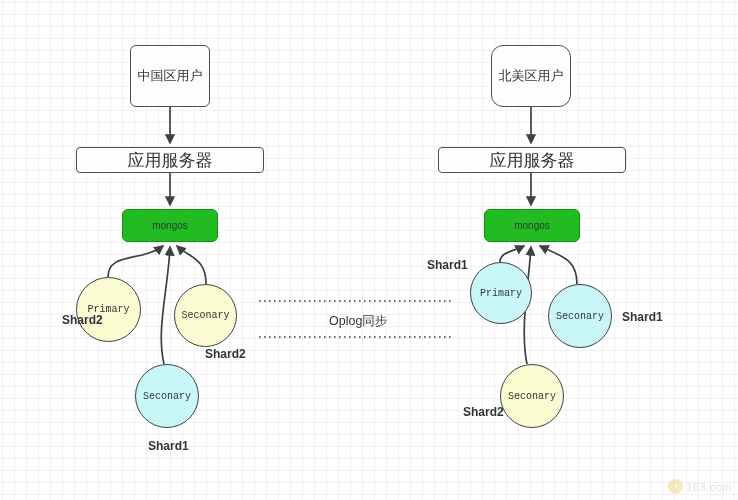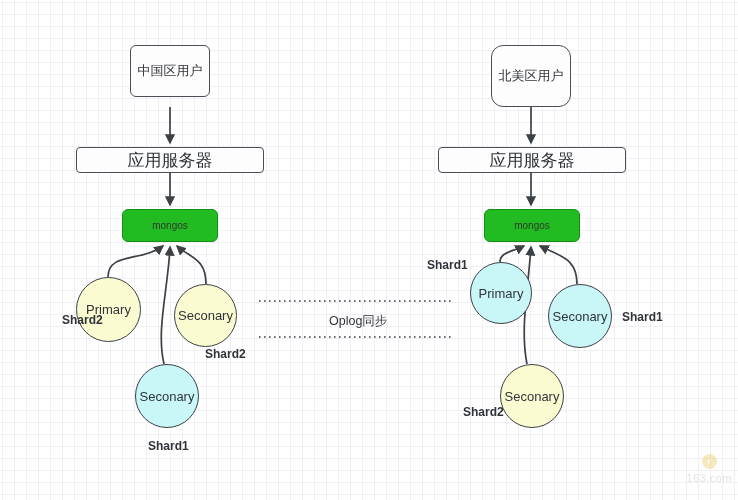--- a/index.html
+++ b/index.html
@@ -55,46 +55,46 @@
   .box-mongos {
     background: #22bb22;
     border: 1.8px solid #139013;
     border-radius: 6px;
     font-size: 10px;
     color: #2c3a2c;
   }
   .circle {
     border-radius: 50%;
     border: 1.7px solid #3c4148;
-    font-size: 13px;
+    font-size: 10px;
+    font-family: Liberation Mono, monospace;
   }
   .c-yellow { background: #fafbd0; }
   .c-blue   { background: #c9f7f7; }
   .caption {
     position: absolute;
     font-size: 12px;
     color: #30343a;
     white-space: nowrap;
     font-weight: bold;
   }
   .oplog-label {
     position: absolute;
     font-size: 12.5px;
     color: #30343a;
     white-space: nowrap;
   }
   .watermark {
     position: absolute;
     right: 6px;
-    bottom: 16px;
+    bottom: 6px;
     display: flex;
     align-items: center;
     gap: 3px;
     opacity: 0.30;
-    flex-direction: column;
   }
   .wm-badge {
     width: 15px; height: 15px;
     border-radius: 50%;
     background: #e8b92a;
     position: relative;
   }
   .wm-badge::after {
     content: "";
     position: absolute;
@@ -134,21 +134,21 @@
     <line x1="531" y1="172" x2="531" y2="205" stroke="#3c4148" stroke-width="1.7" marker-end="url(#arrow)"></line>
 
     <path d="M 500 262 C 500 252 512 252 524 246" fill="none" stroke="#3c4148" stroke-width="1.7" marker-end="url(#arrow)"></path>
     <path d="M 577 284 C 577 258 560 256 540 246" fill="none" stroke="#3c4148" stroke-width="1.7" marker-end="url(#arrow)"></path>
     <path d="M 527 364 C 520 330 528 290 531 247" fill="none" stroke="#3c4148" stroke-width="1.7" marker-end="url(#arrow)"></path>
 
     <line x1="259" y1="301" x2="452" y2="301" stroke="#3c4148" stroke-width="1.6" stroke-dasharray="1.6 3.4"></line>
     <line x1="259" y1="337" x2="452" y2="337" stroke="#3c4148" stroke-width="1.6" stroke-dasharray="1.6 3.4"></line>
   </svg>
 
-  <div class="node box-plain" style="left:130px; top:45px; width:80px; height:52px;">中国区用户</div>
+  <div class="node box-plain" style="left:130px; top:45px; width:80px; height:62px;">中国区用户</div>
 
   <div class="node box-flat" style="left:76px; top:147px; width:188px; height:26px;">应用服务器</div>
 
   <div class="node box-mongos" style="left:122px; top:209px; width:96px; height:33px;">mongos</div>
 
   <div class="node circle c-yellow" style="left:76px; top:277px; width:65px; height:65px;">Primary</div>
   <div class="caption" style="left:62px; top:313px;">Shard2</div>
 
   <div class="node circle c-yellow" style="left:174px; top:284px; width:63px; height:63px;">Seconary</div>
   <div class="caption" style="left:205px; top:347px;">Shard2</div>

